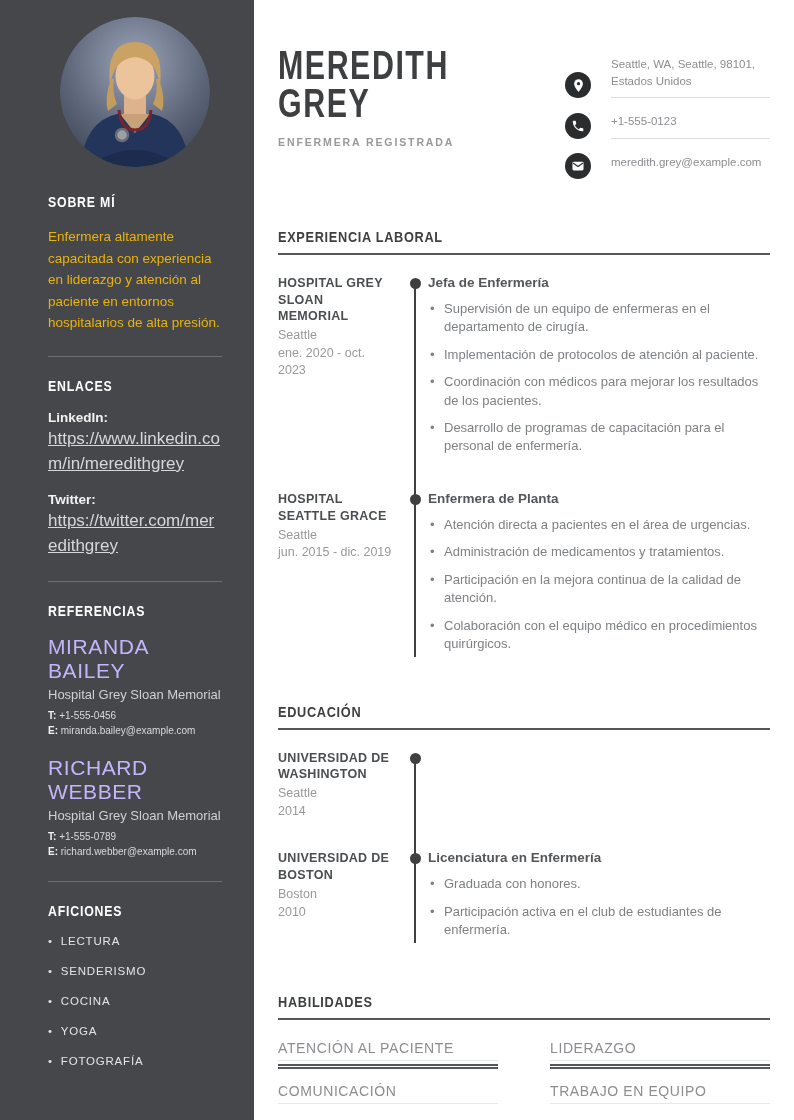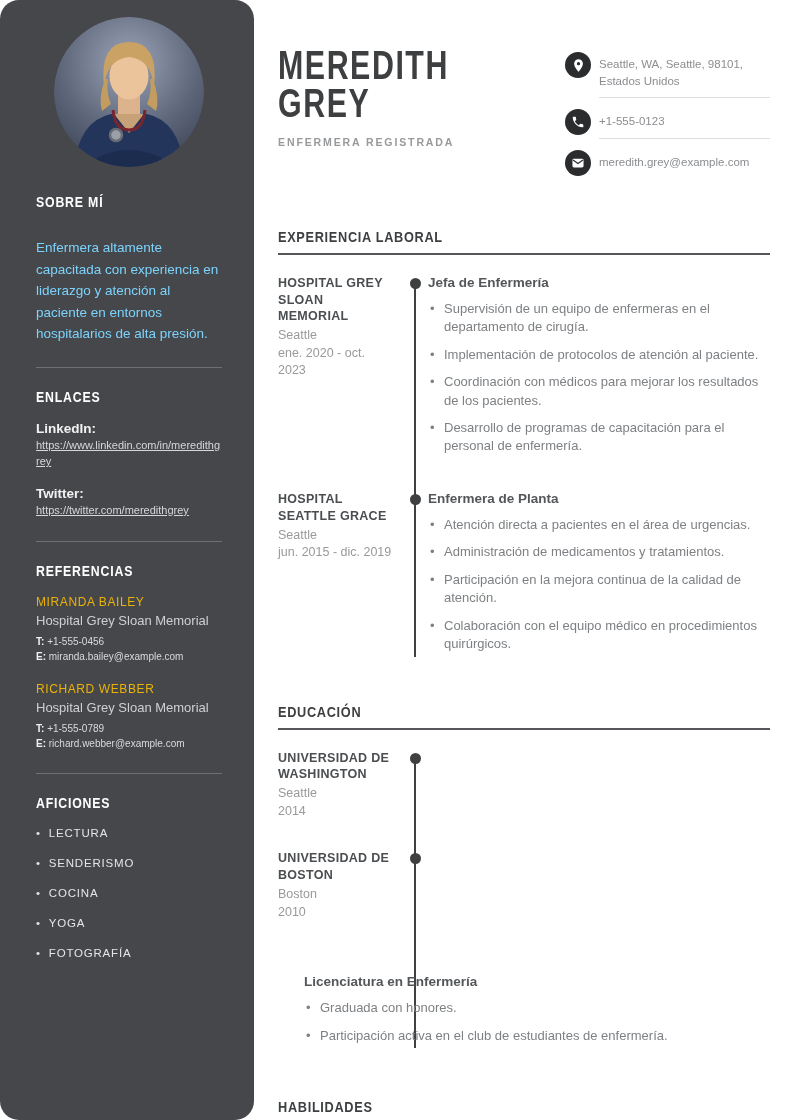--- a/index.html
+++ b/index.html
@@ -6,40 +6,39 @@
   html,body { background:#9a9a9a; }
   body { font-family:"Liberation Sans", sans-serif; }
   .page {
     width:794px; height:1120px; margin:0 auto; background:#ffffff;
     display:flex; overflow:hidden; position:relative;
   }
 
   
   .sidebar {
     width:254px; flex:0 0 254px; background:#46474a; color:#dcddde;
-    padding:17px 32px 20px 36px;
-    border-radius:19px;
+    padding:17px 32px 20px 48px;
   }
   .photo-wrap { width:150px; height:150px; margin:0 auto 26px auto; border-radius:50%; overflow:hidden; }
   .side-section { margin-top:0; }
   .side-heading {
     color:#ffffff; font-size:15px; font-weight:bold; letter-spacing:1px;
     display:inline-block; transform:scaleX(0.82); transform-origin:left center;
     margin-bottom:16px; white-space:nowrap;
   }
-  .about-text { font-size:13.5px; line-height:1.6; color:#7dd3fc;margin-top:11px; }
+  .about-text { font-size:13.5px; line-height:1.6; color:#eab308; }
   .side-divider { border:none; border-top:1px solid #6d6f72; margin:22px 0 20px 0; }
   .link-group { margin-bottom:16px; }
   .link-label { font-weight:bold; color:#f2f2f3; font-size:13.5px; margin-bottom:2px; }
   .link-url {
-    color:#d6d7d9; font-size:11px; text-decoration:underline; word-break:break-all;
+    color:#d6d7d9; font-size:17px; text-decoration:underline; word-break:break-all;
     line-height:1.45; display:block; cursor:pointer;
   }
   .ref-item { margin-bottom:18px; }
-  .ref-name { color:#eab308; font-size:12px; letter-spacing:0.6px; margin-bottom:4px; }
+  .ref-name { color:#c4b5fd; font-size:21px; letter-spacing:0.6px; margin-bottom:4px; }
   .ref-org { color:#cfd0d2; font-size:13px; margin-bottom:6px; }
   .ref-line { font-size:10px; color:#d9dadb; line-height:1.5; }
   .ref-line b { color:#f1f1f2; }
   .hobby-list { list-style:none; }
   .hobby-item { font-size:11.5px; letter-spacing:0.8px; color:#e4e5e6; margin-bottom:18px; }
   .hobby-item::before { content:"•"; margin-right:8px; }
 
   
   .main { flex:1; padding:46px 24px 20px 24px; background:#ffffff; }
 
@@ -47,21 +46,21 @@
   .name-block {}
   .name-line {
     font-size:40px; font-weight:800; color:#3d3f41; line-height:0.95;
     letter-spacing:2px; transform:scaleX(0.76); transform-origin:left center; white-space:nowrap;
   }
   .person-title {
     margin-top:14px; font-size:11.5px; font-weight:bold; letter-spacing:2px; color:#97999b;
     transform:scaleX(0.92); transform-origin:left center; white-space:nowrap;
   }
   .contact-block { width:205px; margin-top:2px; }
-  .contact-row { display:flex; align-items:flex-start; padding:4px 0 7px 0; }
+  .contact-row { display:flex; align-items:flex-end; padding:4px 0 7px 0;gap:12px; }
   .contact-row + .contact-row { }
   .contact-row.with-line .contact-text { border-bottom:1px solid #dddedf; }
   .cicon {
     width:26px; height:26px; border-radius:50%; background:#2b2c2e; flex:0 0 26px;
     display:flex; align-items:center; justify-content:center; margin-right:8px;
   }
   .contact-text { font-size:11.5px; color:#8b8d90; line-height:1.45; flex:1; padding:4px 0 8px 0; min-height:26px; }
 
   .m-section { margin-bottom:34px; }
   .m-heading {
@@ -273,21 +272,21 @@
 
         <div class="t-entry">
           <div class="t-left">
             <div class="t-org">UNIVERSIDAD DE WASHINGTON</div>
             <div class="t-muted">Seattle</div>
             <div class="t-muted">2014</div>
           </div>
           <div class="t-dot"></div>
         </div>
 
-        <div class="t-entry" style="margin-top:30px;flex-direction:column;">
+        <div class="t-entry" style="margin-top:30px;">
           <div class="t-left">
             <div class="t-org">UNIVERSIDAD DE BOSTON</div>
             <div class="t-muted">Boston</div>
             <div class="t-muted">2010</div>
           </div>
           <div class="t-dot"></div>
           <div class="t-right">
             <div class="t-role">Licenciatura en Enfermería</div>
             <ul class="t-bullets">
               <li>Graduada con honores.</li>

